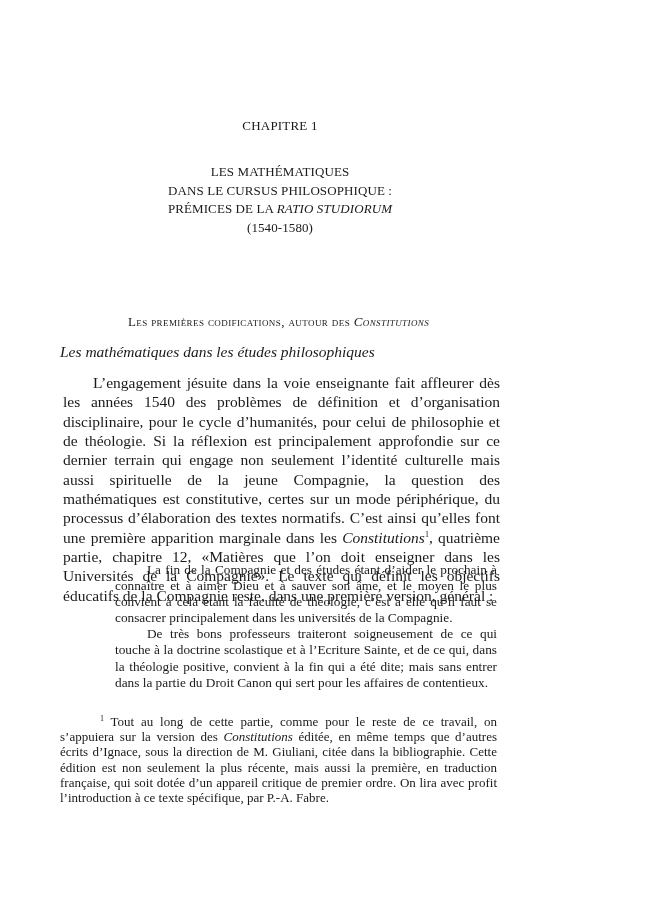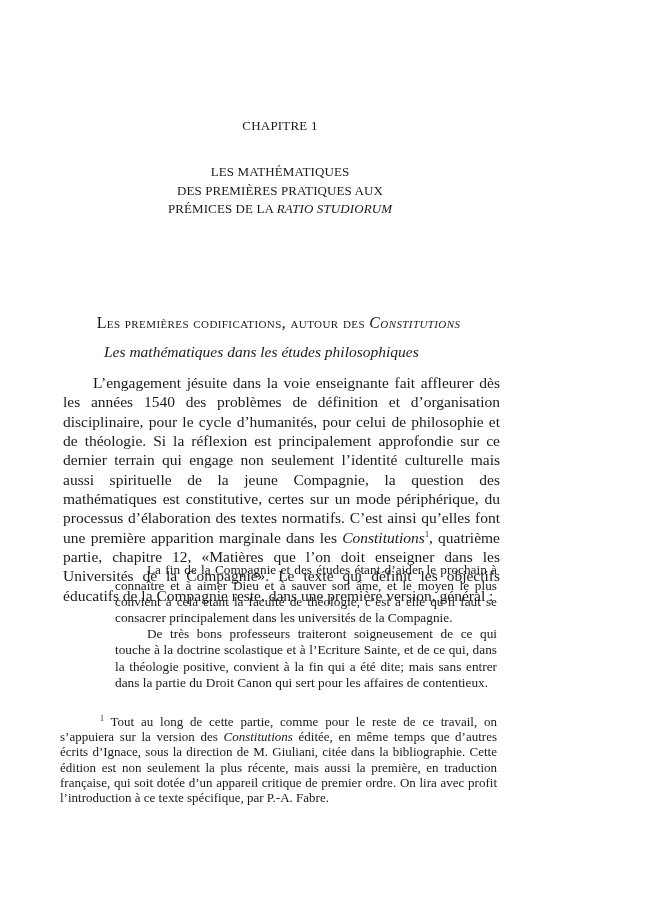--- a/index.html
+++ b/index.html
@@ -37,32 +37,31 @@
       line-height: 18.5px;
       letter-spacing: 0.1px;
     }
     .chapter-title .line { display: block; white-space: nowrap; }
     .chapter-title em { font-style: italic; margin-top: 24px; }
     .section-heading {
       position: absolute;
       top: 314px;
       left: 60px; width: 437px;
       text-align: center;
-      font-size: 16px;
+      font-size: 13px;
       font-variant: small-caps;
       letter-spacing: 0.4px;
     }
     .section-heading em { font-style: italic; }
     .subsection-heading {
       position: absolute;
       top: 343px;
       left: 60px;
       font-size: 15.5px;
       font-style: italic;
-      margin-left: 44px;
     }
     .body-text {
       position: absolute;
       top: 370px;
       left: 60px; width: 437px;
       font-size: 15.5px;
       line-height: 19.35px;
       text-align: justify;
       text-indent: 30px;
       margin: 3px;
@@ -96,22 +95,23 @@
   </style>
 </head>
 <body>
 
 <div class="page">
 
   <div class="chapter-label">CHAPITRE 1</div>
 
   <div class="chapter-title">
     <span class="line">LES MATHÉMATIQUES</span>
-    <span class="line">DES PREMIÈRES PRATIQUES AUX</span>
+    <span class="line">DANS LE CURSUS PHILOSOPHIQUE :</span>
     <span class="line"><span>PRÉMICES DE LA </span><em>RATIO STUDIORUM</em></span>
+    <span class="line">(1540-1580)</span>
   </div>
 
   <div class="section-heading"><span>Les premières codifications, autour des </span><em>Constitutions</em></div>
 
   <div class="subsection-heading">Les mathématiques dans les études philosophiques</div>
 
   <p class="body-text"><span>L’engagement jésuite dans la voie enseignante fait affleurer dès les années 1540 des problèmes de définition et d’organisation disciplinaire, pour le cycle d’humanités, pour celui de philosophie et de théologie. Si la réflexion est principalement approfondie sur ce dernier terrain qui engage non seulement l’identité culturelle mais aussi spirituelle de la jeune Compagnie, la question des mathématiques est constitutive, certes sur un mode périphérique, du processus d’élaboration des textes normatifs. C’est ainsi qu’elles font une première apparition marginale dans les </span><em>Constitutions</em><sup>1</sup><span>, quatrième partie, chapitre 12, «Matières que l’on doit enseigner dans les Universités de la Compagnie». Le texte qui définit les objectifs éducatifs de la Compagnie reste, dans une première version, général :</span></p>
 
   <div class="quote">
     <p>La fin de la Compagnie et des études étant d’aider le prochain à connaître et à aimer Dieu et à sauver son âme, et le moyen le plus convient à cela étant la faculté de théologie, c’est à elle qu’il faut se consacrer principalement dans les universités de la Compagnie.</p>

